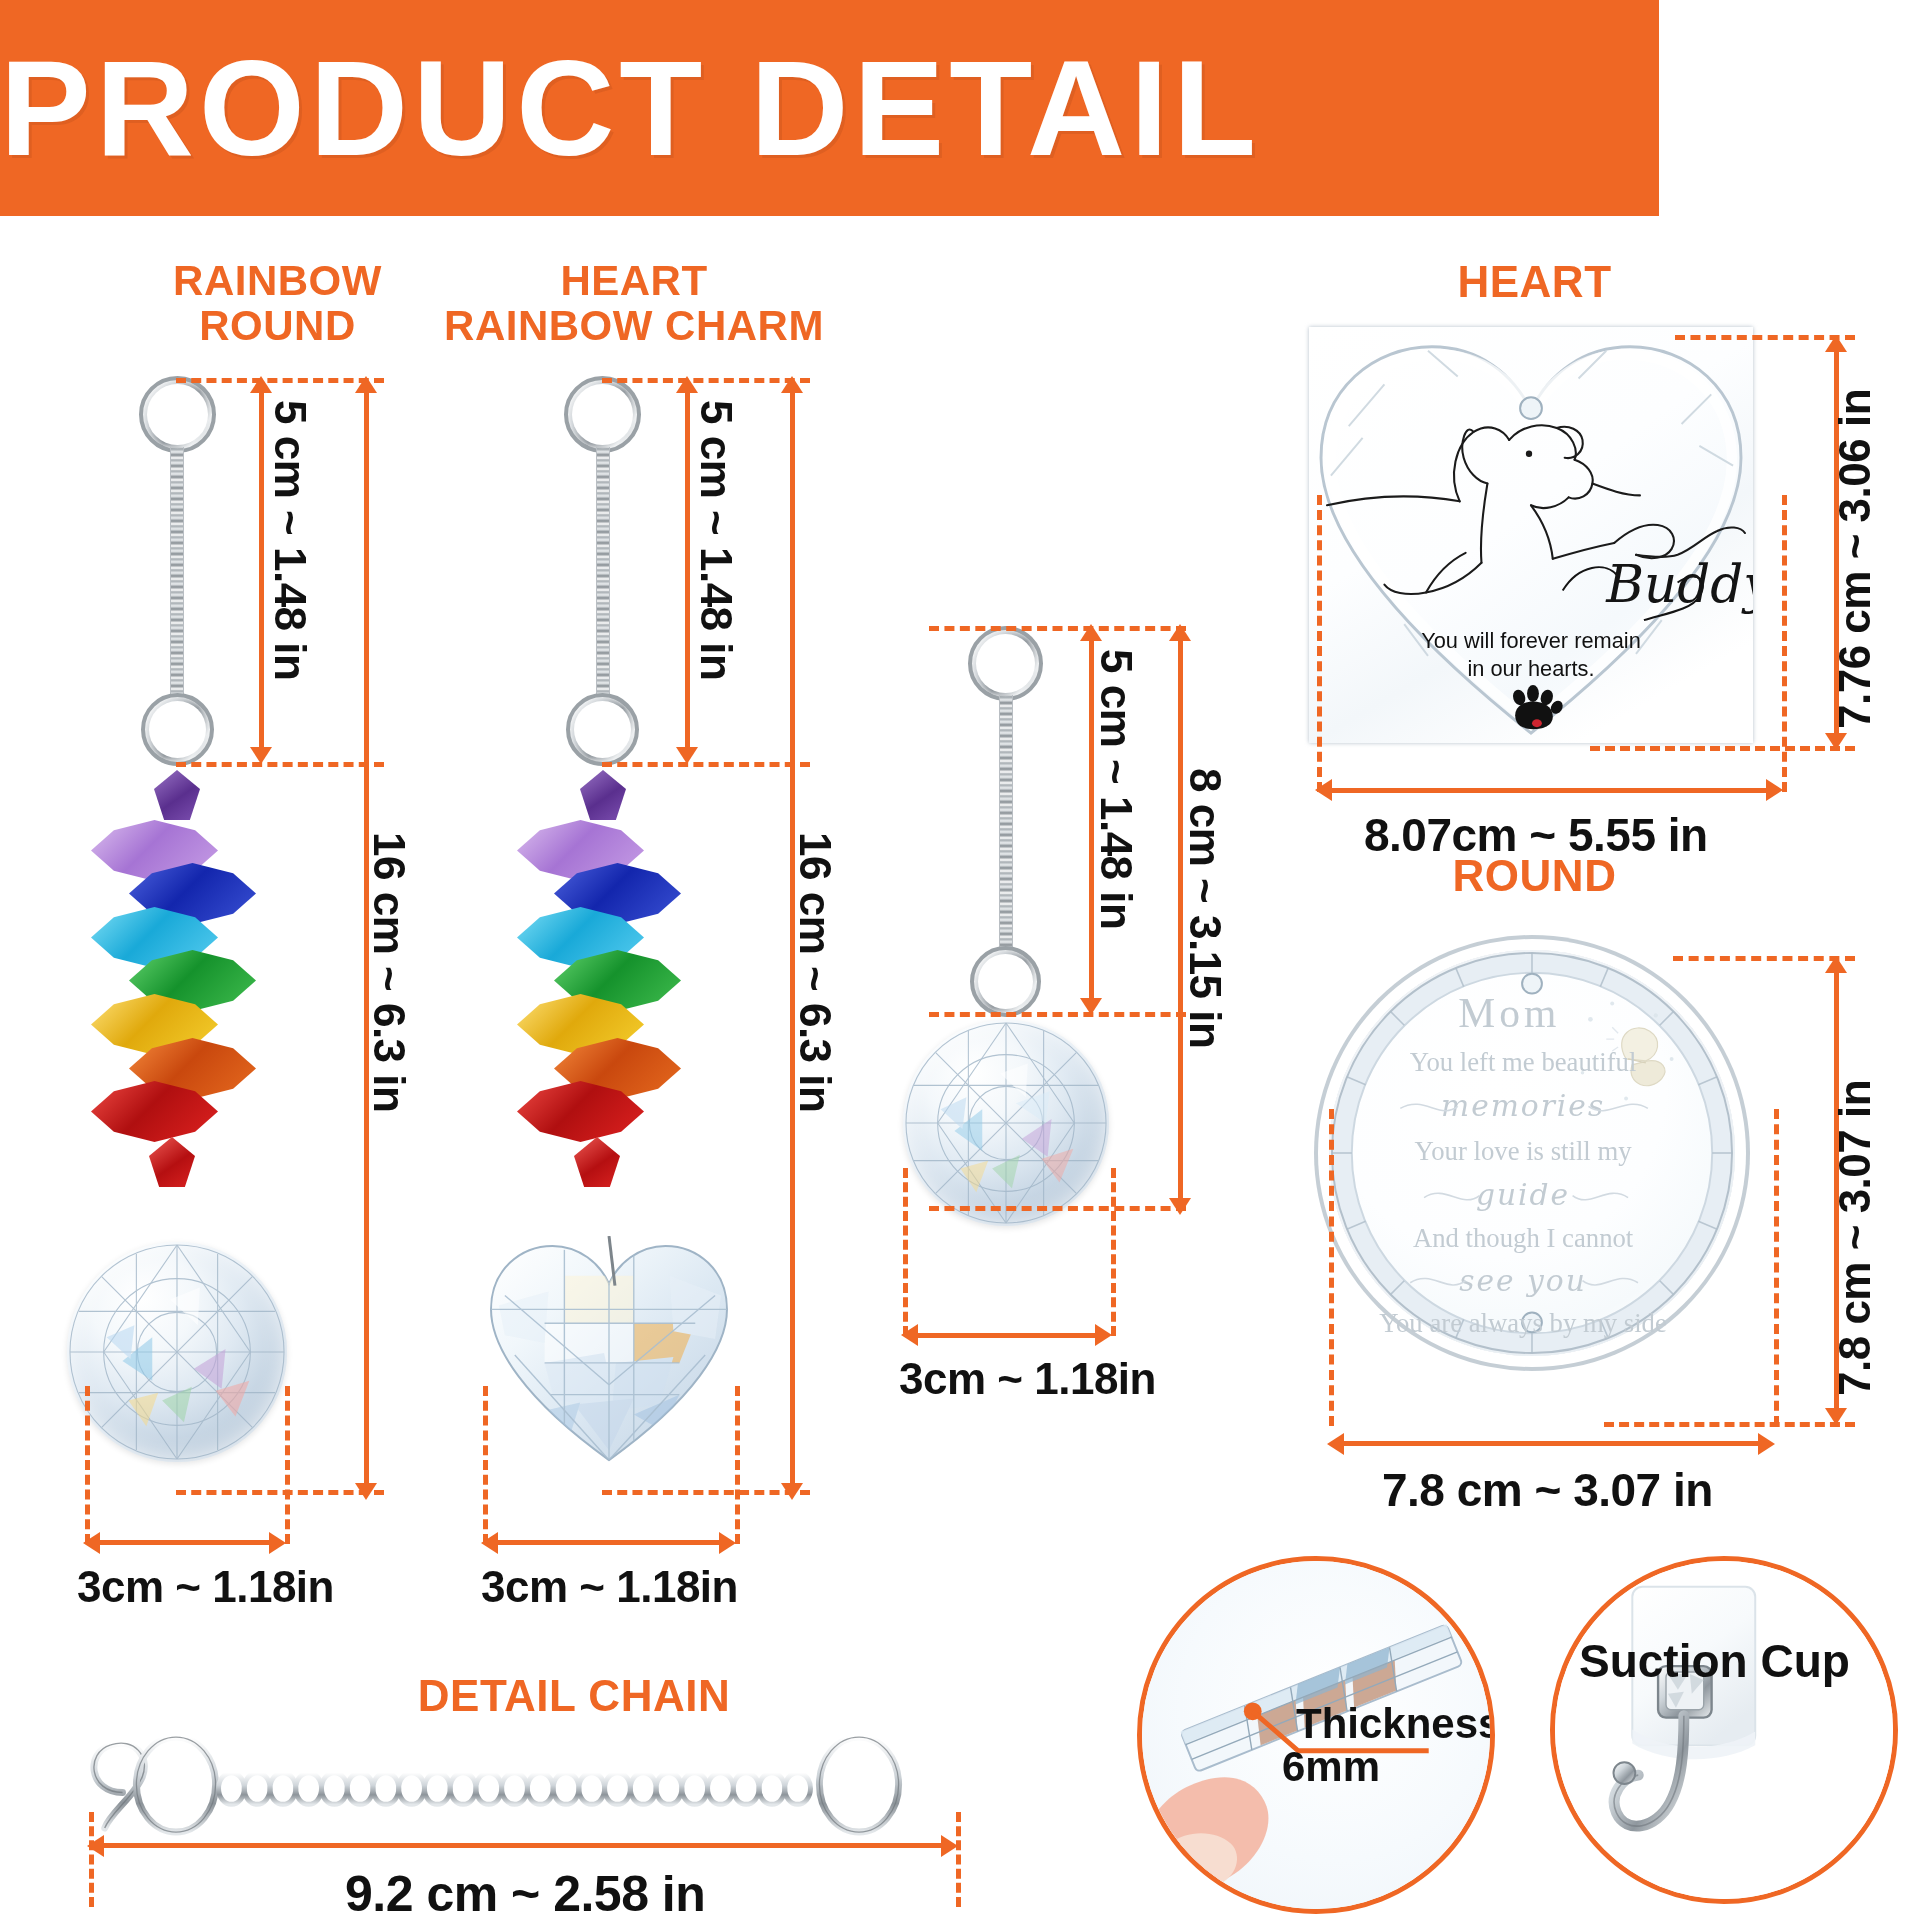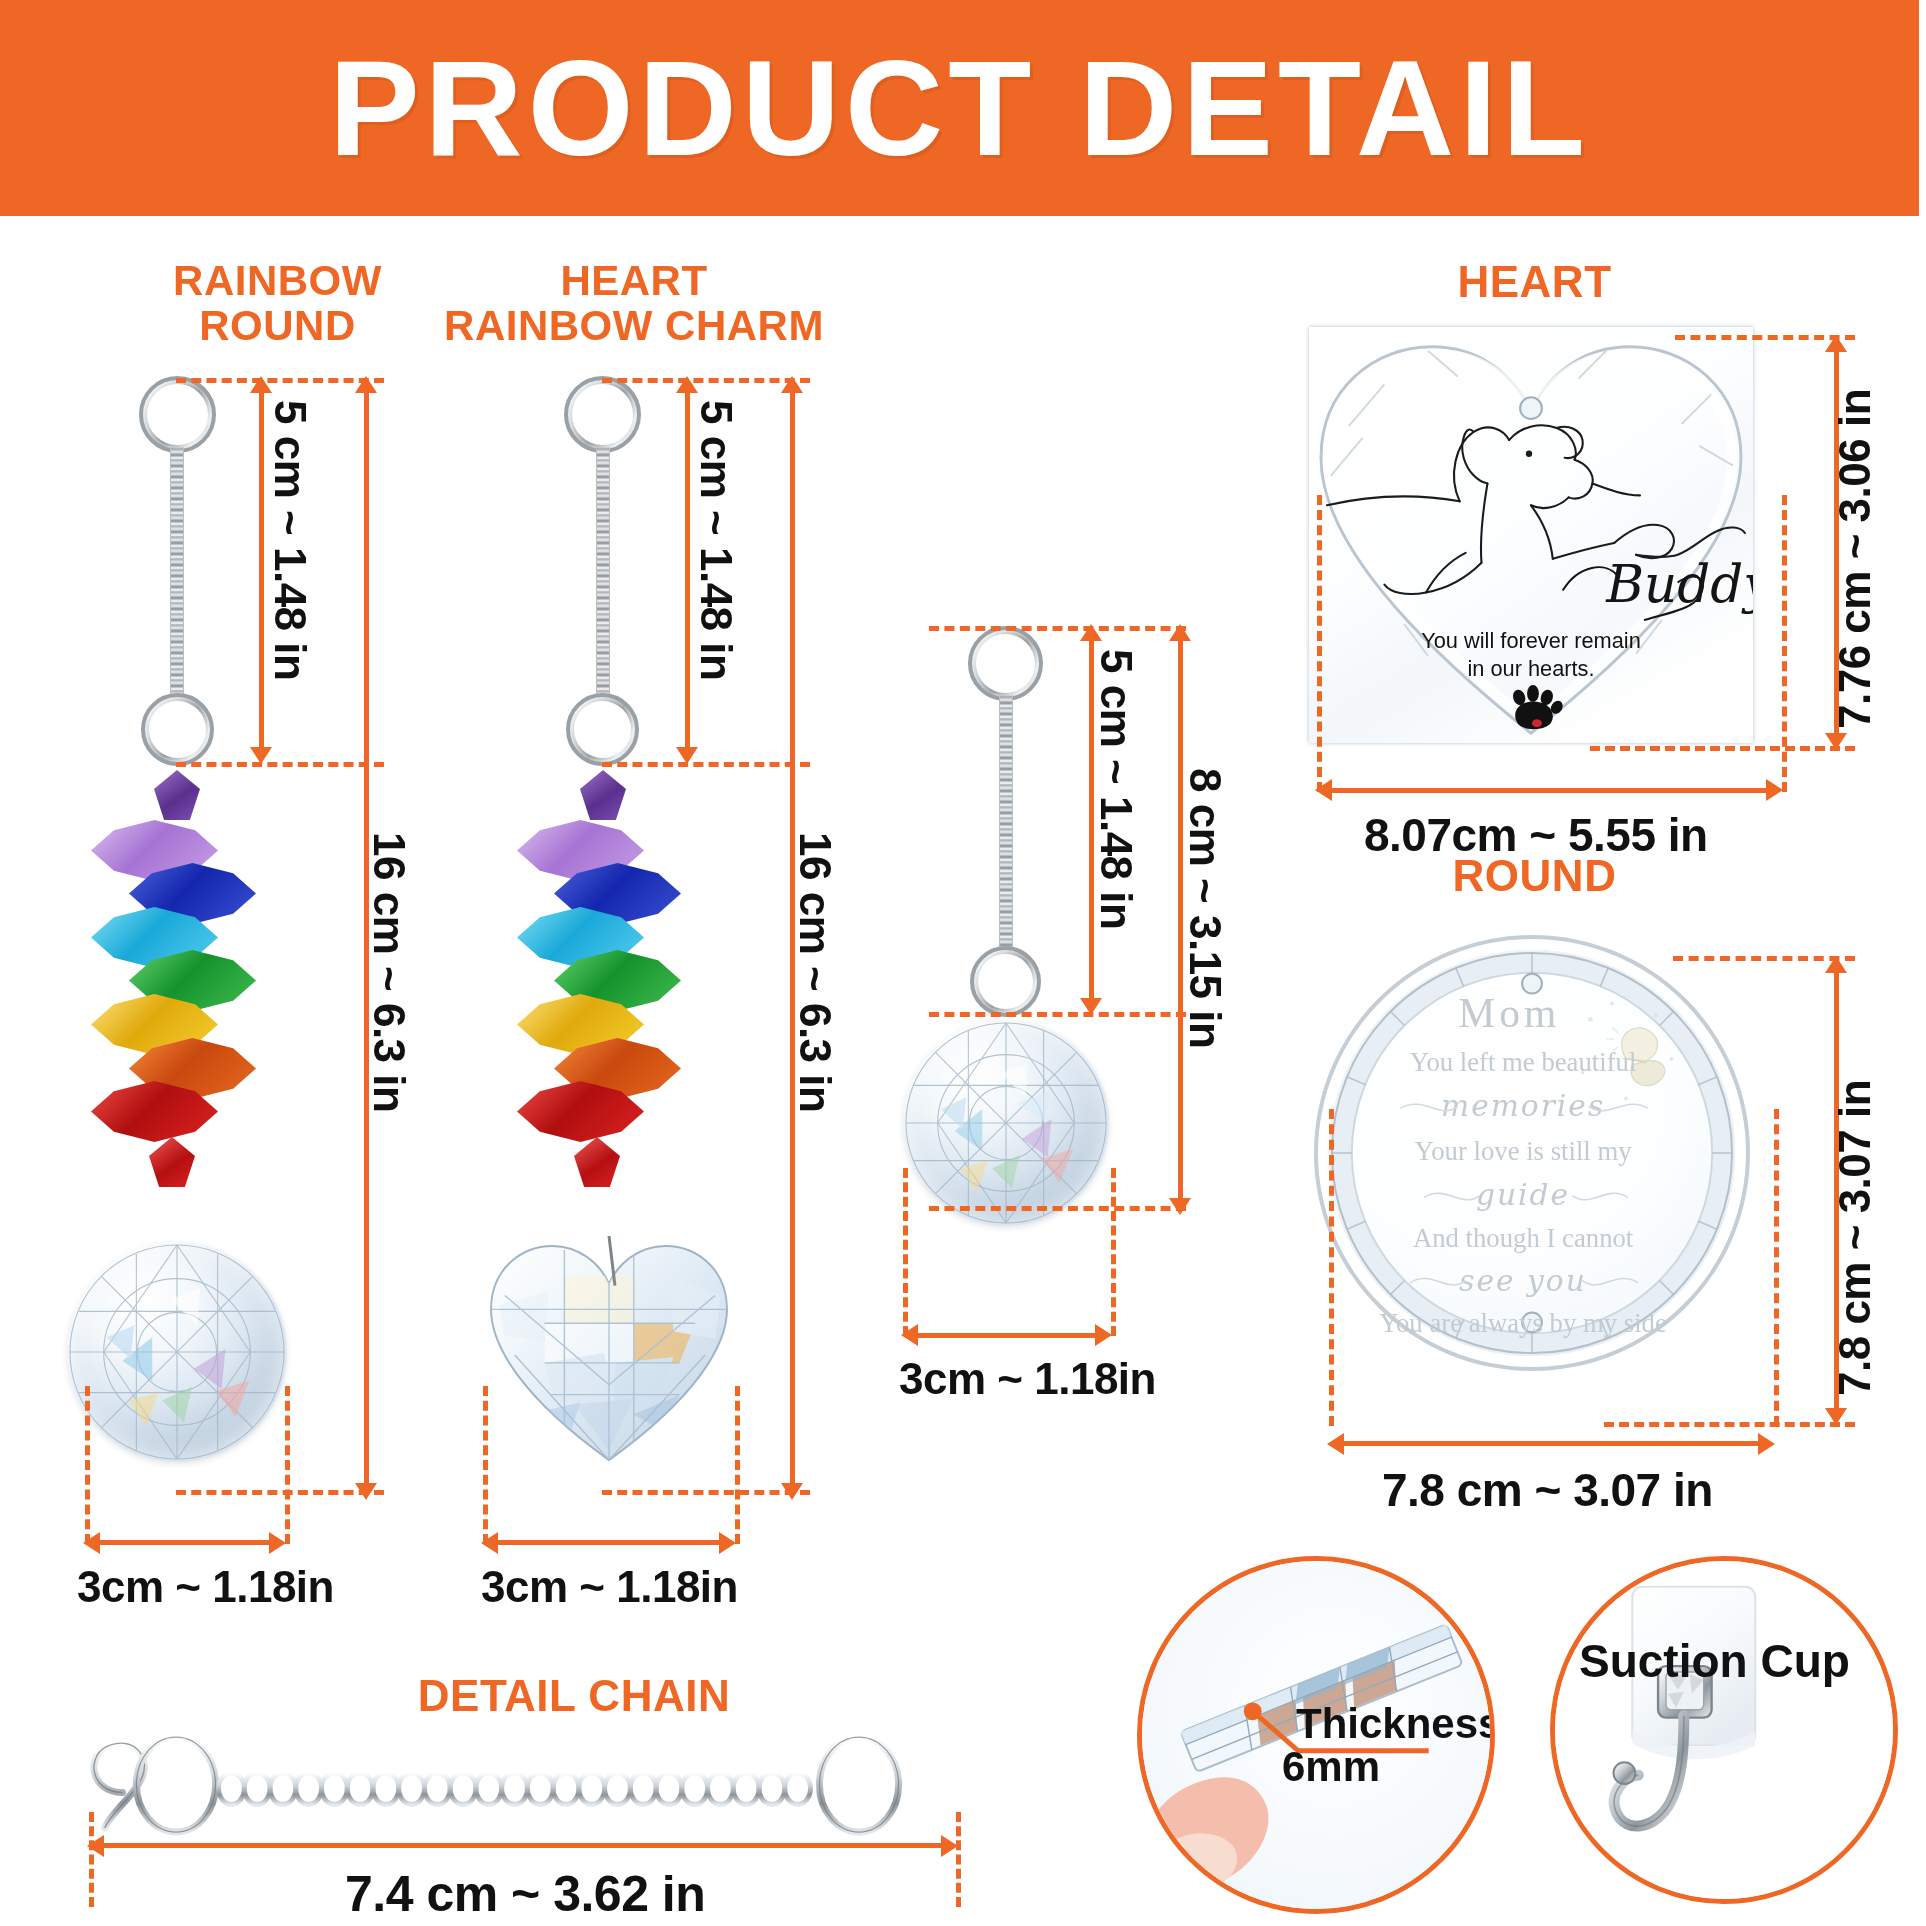--- a/index.html
+++ b/index.html
@@ -8,23 +8,23 @@
   body {
     width:1927px; height:1927px;
     background:#ffffff;
     font-family:"Liberation Sans", sans-serif;
     overflow:hidden;
     position:relative;
   }
 
   
   #header-banner {
-    position:absolute; left:0; top:0; width:1919px; height:216px;
+    position:absolute; left:0; top:0; width:1659px; height:216px;
     background:#ef6724;
-    display:flex; align-items:center; justify-content:center;
+    display:flex; align-items:center; 
   }
   #header-title {
     color:#ffffff;
     font-size:136px;
     font-weight:bold;
     letter-spacing:5px;
     line-height:1;
     font-family:"Liberation Sans", sans-serif;
     text-shadow: 3px 3px 0 rgba(150,60,20,0.18);
     white-space:nowrap;
@@ -587,21 +587,21 @@
     <ellipse cx="790" cy="56" rx="40" ry="48" fill="none" stroke="url(#mg)" stroke-width="7"></ellipse>
     <ellipse cx="790" cy="56" rx="40" ry="48" fill="none" stroke="#70777d" stroke-width="1.3" opacity="0.7"></ellipse>
   </svg>
 </div>
 
 <div class="dash-v" style="left:89px; top:1812px; height:95px;"></div>
 <div class="dash-v" style="left:956px; top:1812px; height:95px;"></div>
 <div class="arrow-h" style="left:99px; top:1843px; width:849px;"></div>
 <div class="ah-lf" style="left:87px; top:1835px;"></div>
 <div class="ah-rt" style="left:941px; top:1835px;"></div>
-<div class="dim-h" style="left:345px; top:1865px; font-size:50px;">7.4 cm ~ 3.62 in</div>
+<div class="dim-h" style="left:345px; top:1865px; font-size:50px;">9.2 cm ~ 2.58 in</div>
 
 <div class="inset-circle" style="left:1137px; top:1556px; width:358px; height:358px;">
   <div style="position:absolute; inset:0; background:radial-gradient(circle at 55% 42%, #ffffff 0%, #f6fafd 55%, #eef4f9 100%);"></div>
   <svg width="348" height="348" viewBox="0 0 352 352" style="position:absolute; left:0; top:0;">
 
     <path d="M-10 300 C 10 250, 30 232, 62 222 C 96 212, 118 226, 126 248 C 134 272, 116 306, 84 322 C 52 338, 10 334, -10 320 Z" fill="#f3b9a8" opacity="0.95"></path>
     <path d="M28 286 C 46 272, 74 272, 90 286 C 102 298, 96 320, 76 328 C 54 336, 28 326, 22 310 C 18 300, 20 292, 28 286 Z" fill="#f7ddd0"></path>
 
     <g transform="rotate(-22 170 150)">
       <rect x="40" y="122" width="290" height="44" rx="5" fill="#f2f7fb" stroke="#a9bccd" stroke-width="2"></rect>

